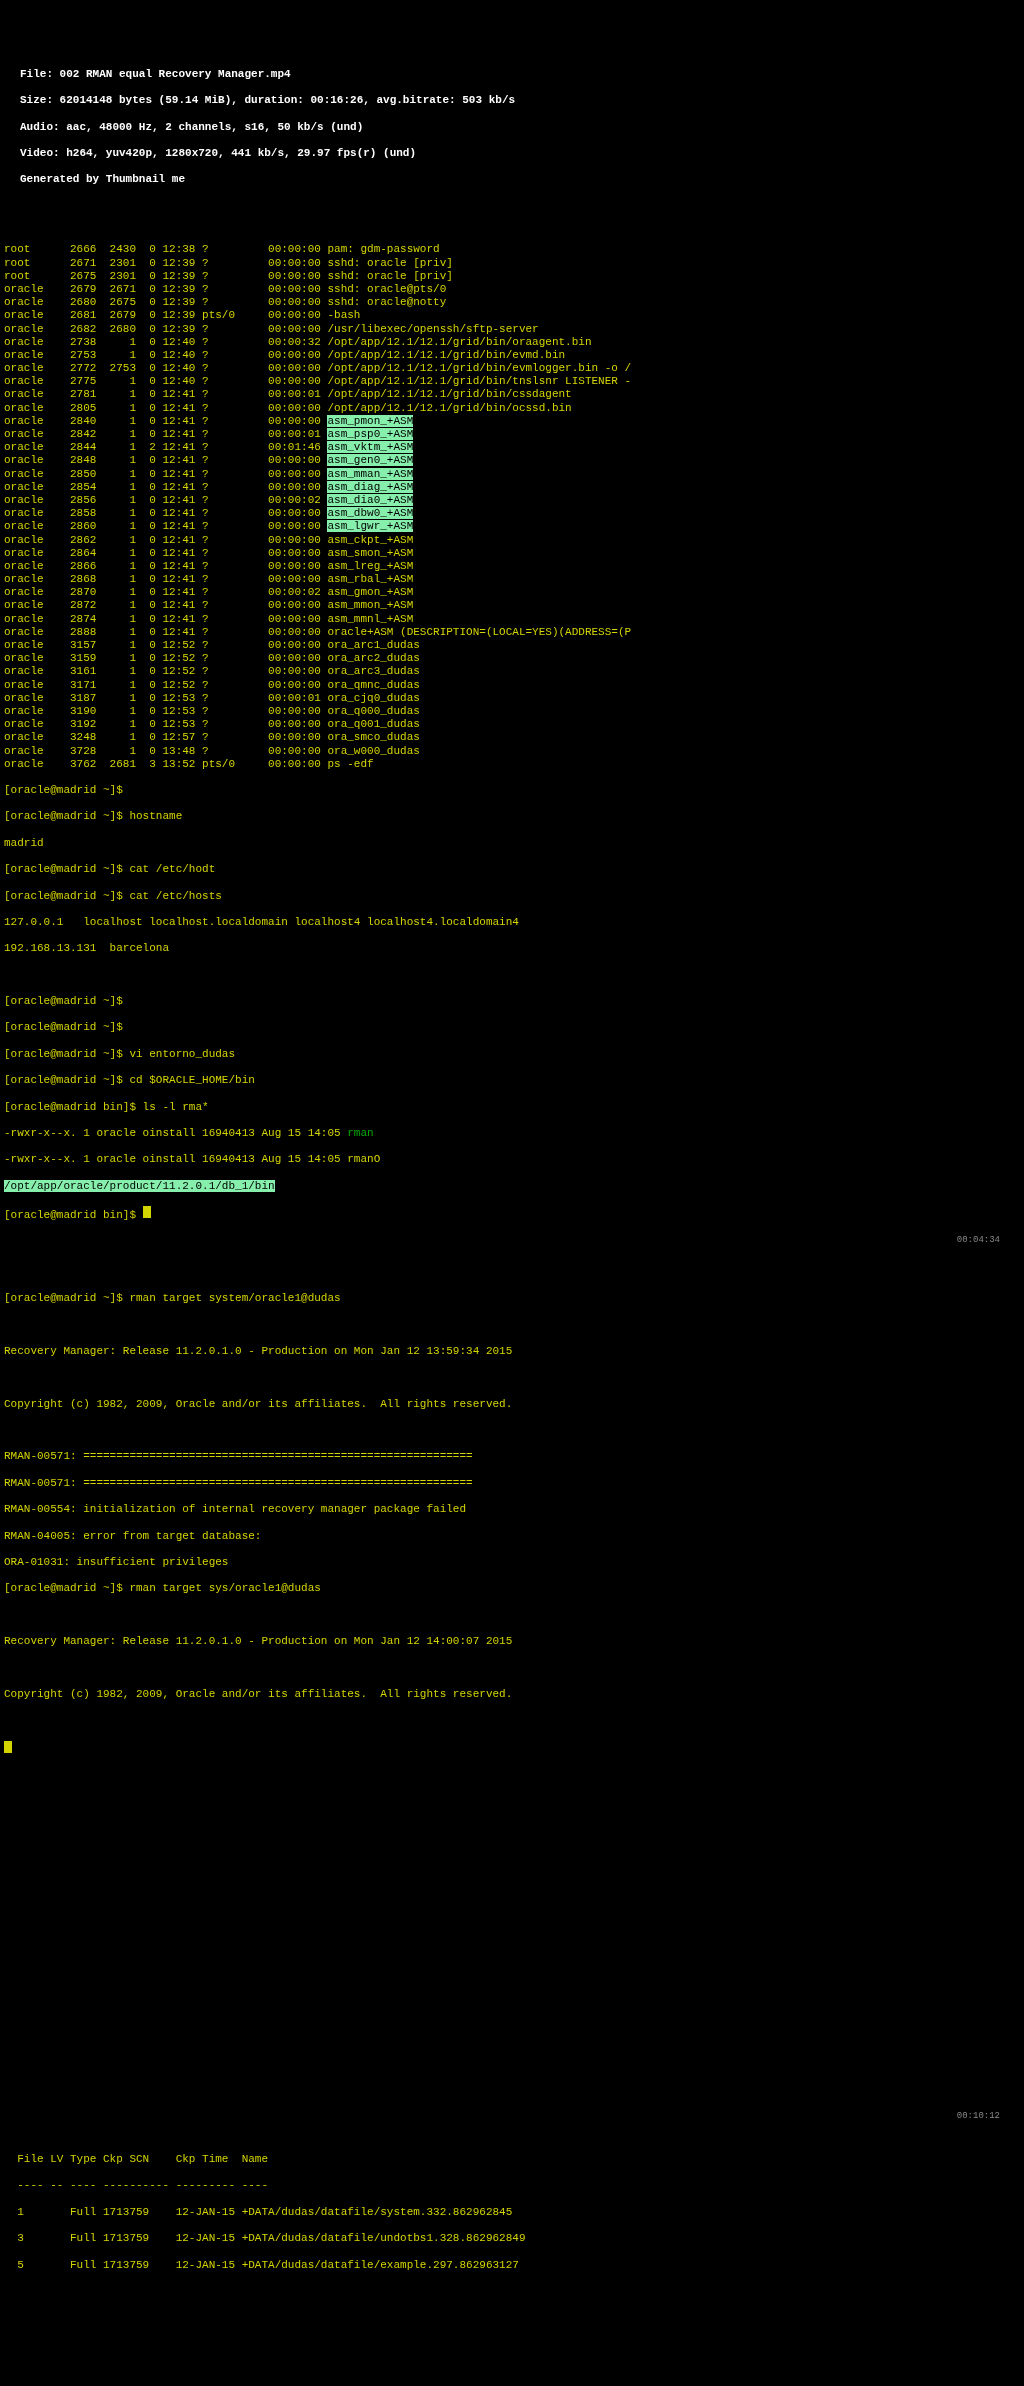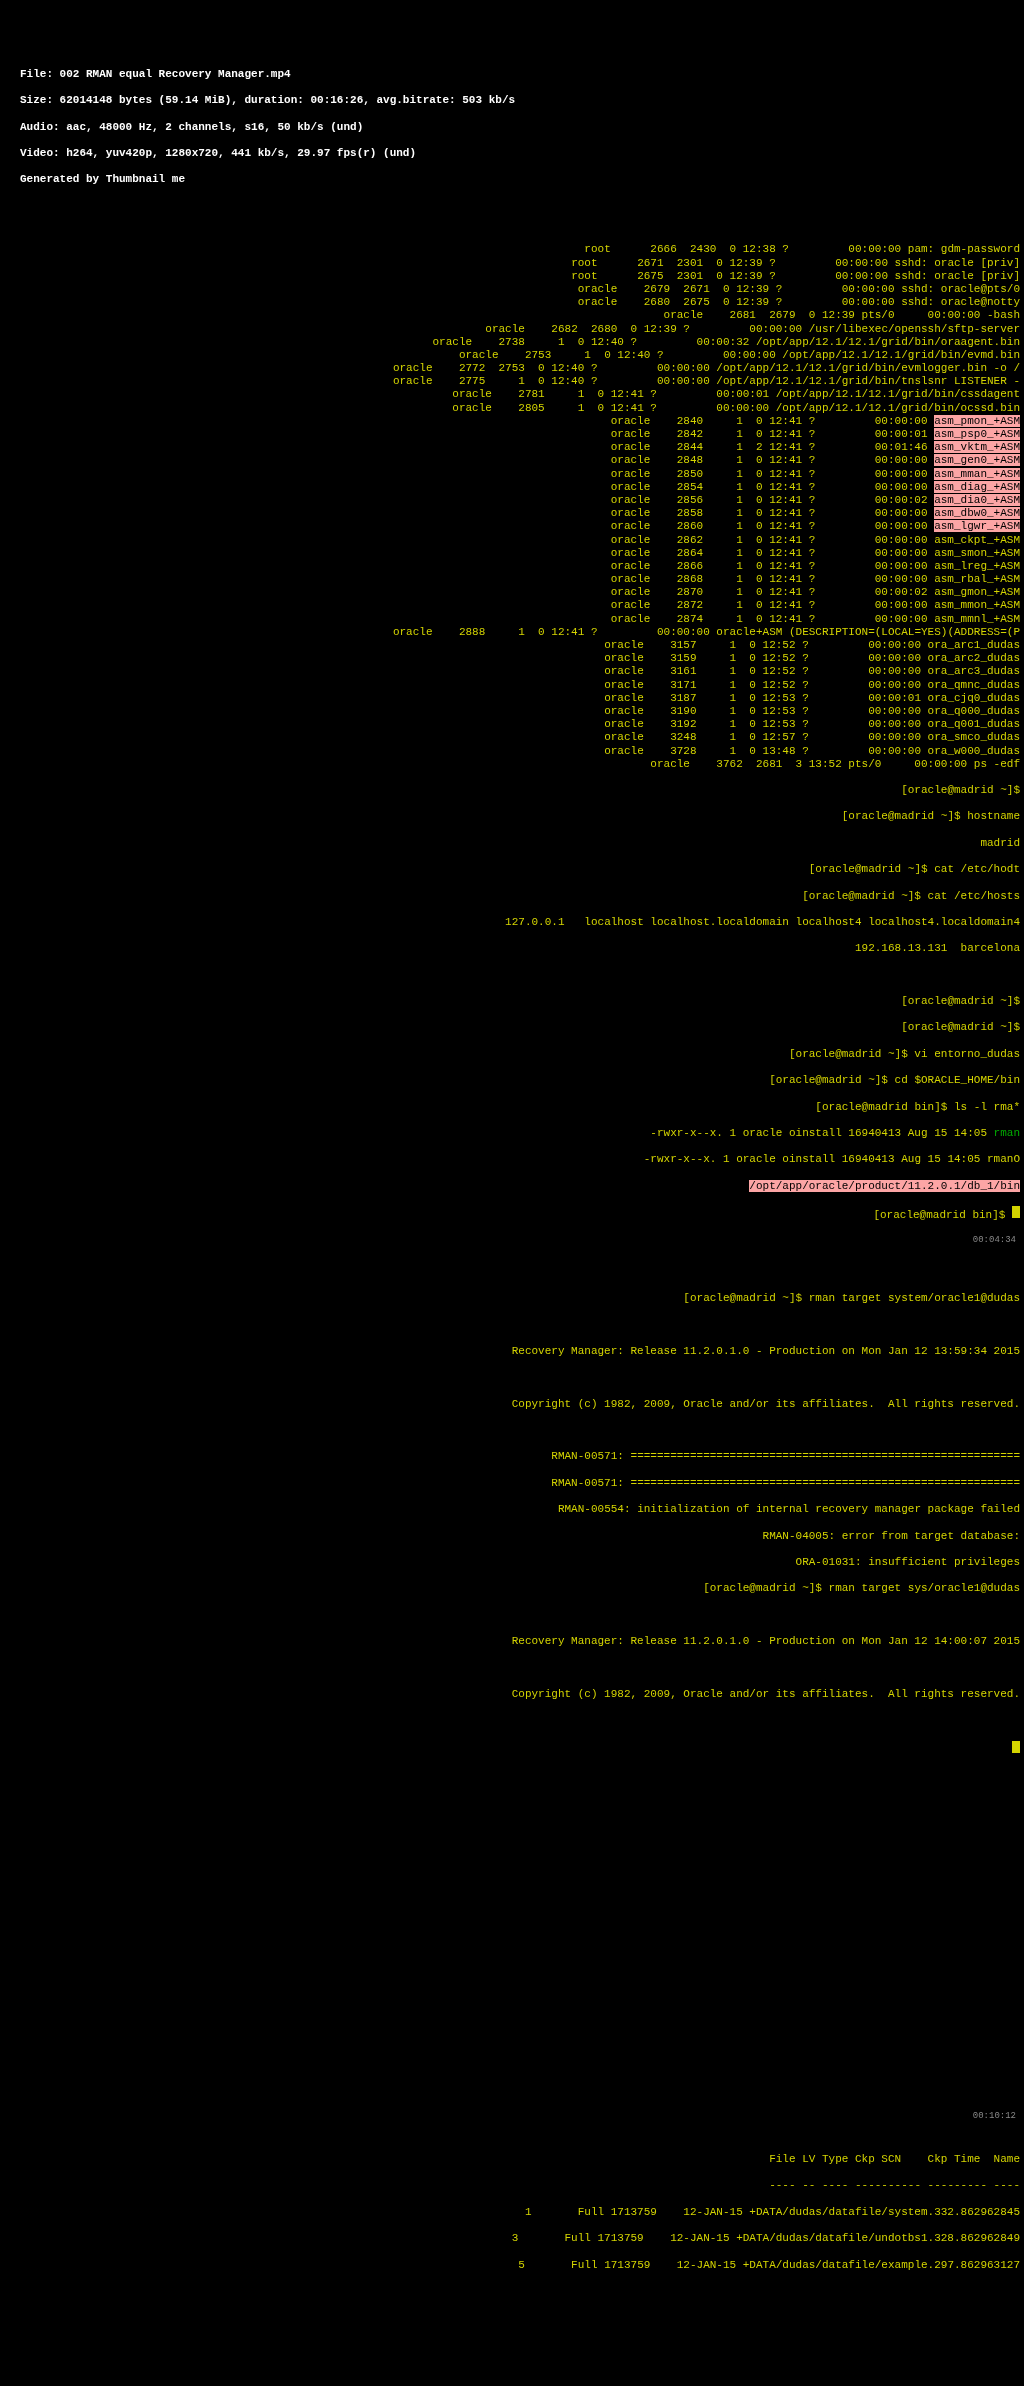--- a/index.html
+++ b/index.html
@@ -8,25 +8,25 @@
   color: #d4d400;
   font-family: 'Courier New', monospace;
   font-size: 11px;
   line-height: 1.2;
   width: 1024px;
   white-space: pre;
 }
 .header { color: #fff; font-weight: bold; padding: 2px 20px; }
 .terminal { padding: 2px 4px; }
 .green { color: #00aa00; margin-top: 28px; }
-.yellow-bg { background: #fca5a5; color: #000; }
+.yellow-bg { background: #86efac; color: #000; }
 .cursor-block { background: #d4d400; color: #000; display: inline-block; width: 8px; height: 12px; }
-.timestamp { position: absolute; right: 8px; font-size: 9px; color: #888; }
+.timestamp { position: absolute; right: 24px; font-size: 9px; color: #888; }
 .section-gap { height: 300px; background: #000; }
-.thumb-section { position: relative; text-align: right; }
+.thumb-section { position: relative; }
 </style>
 </head>
 <body>
 
 
 
 <div class="header">
 <div>File: 002 RMAN equal Recovery Manager.mp4</div>
 <div>Size: 62014148 bytes (59.14 MiB), duration: 00:16:26, avg.bitrate: 503 kb/s</div>
 <div>Audio: aac, 48000 Hz, 2 channels, s16, 50 kb/s (und)</div>

